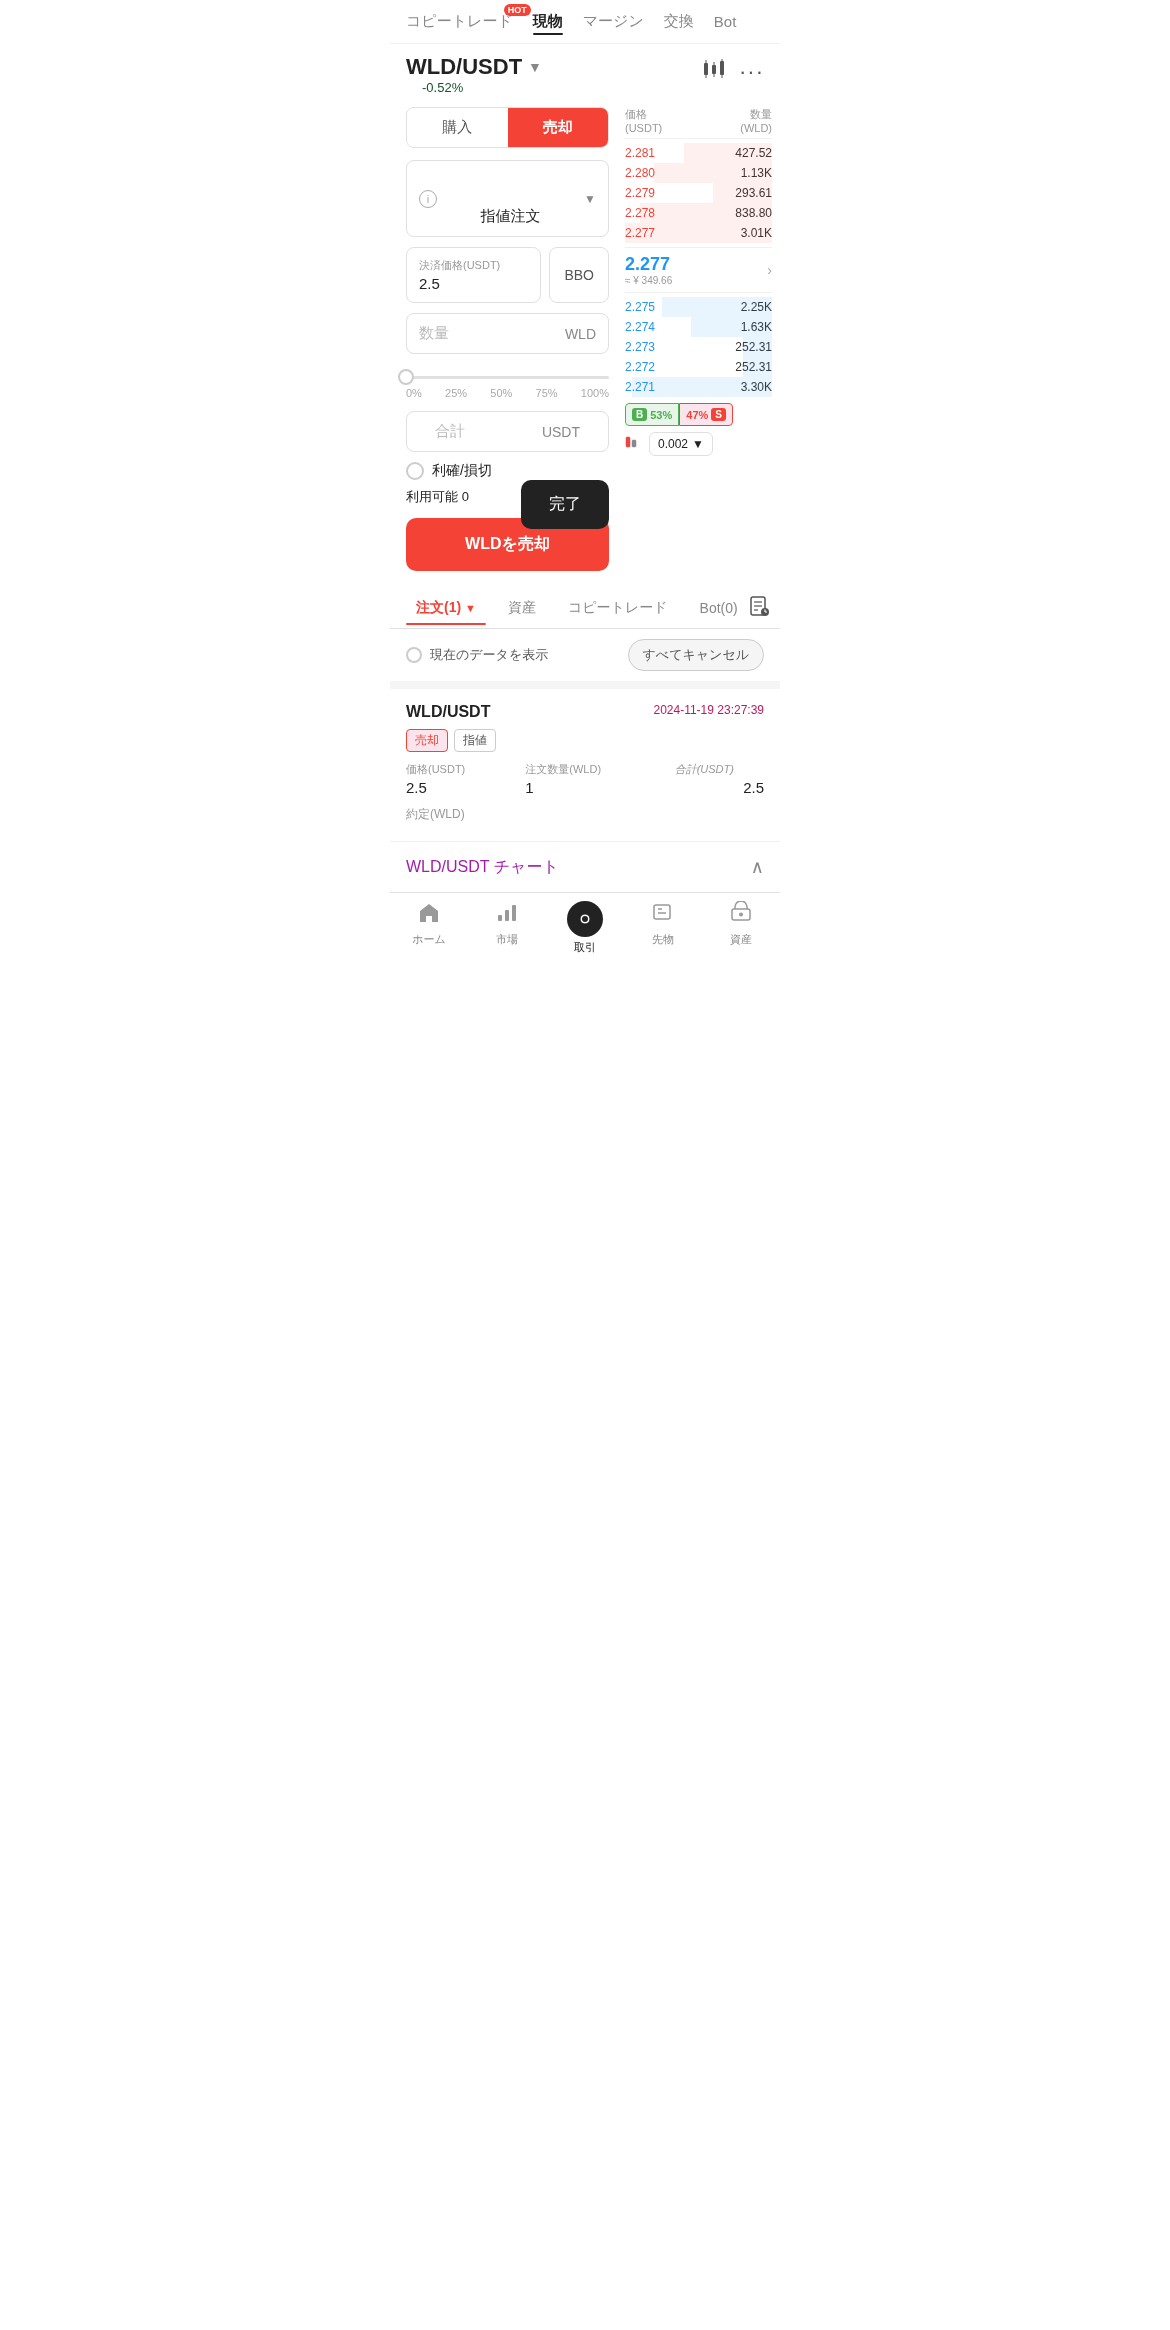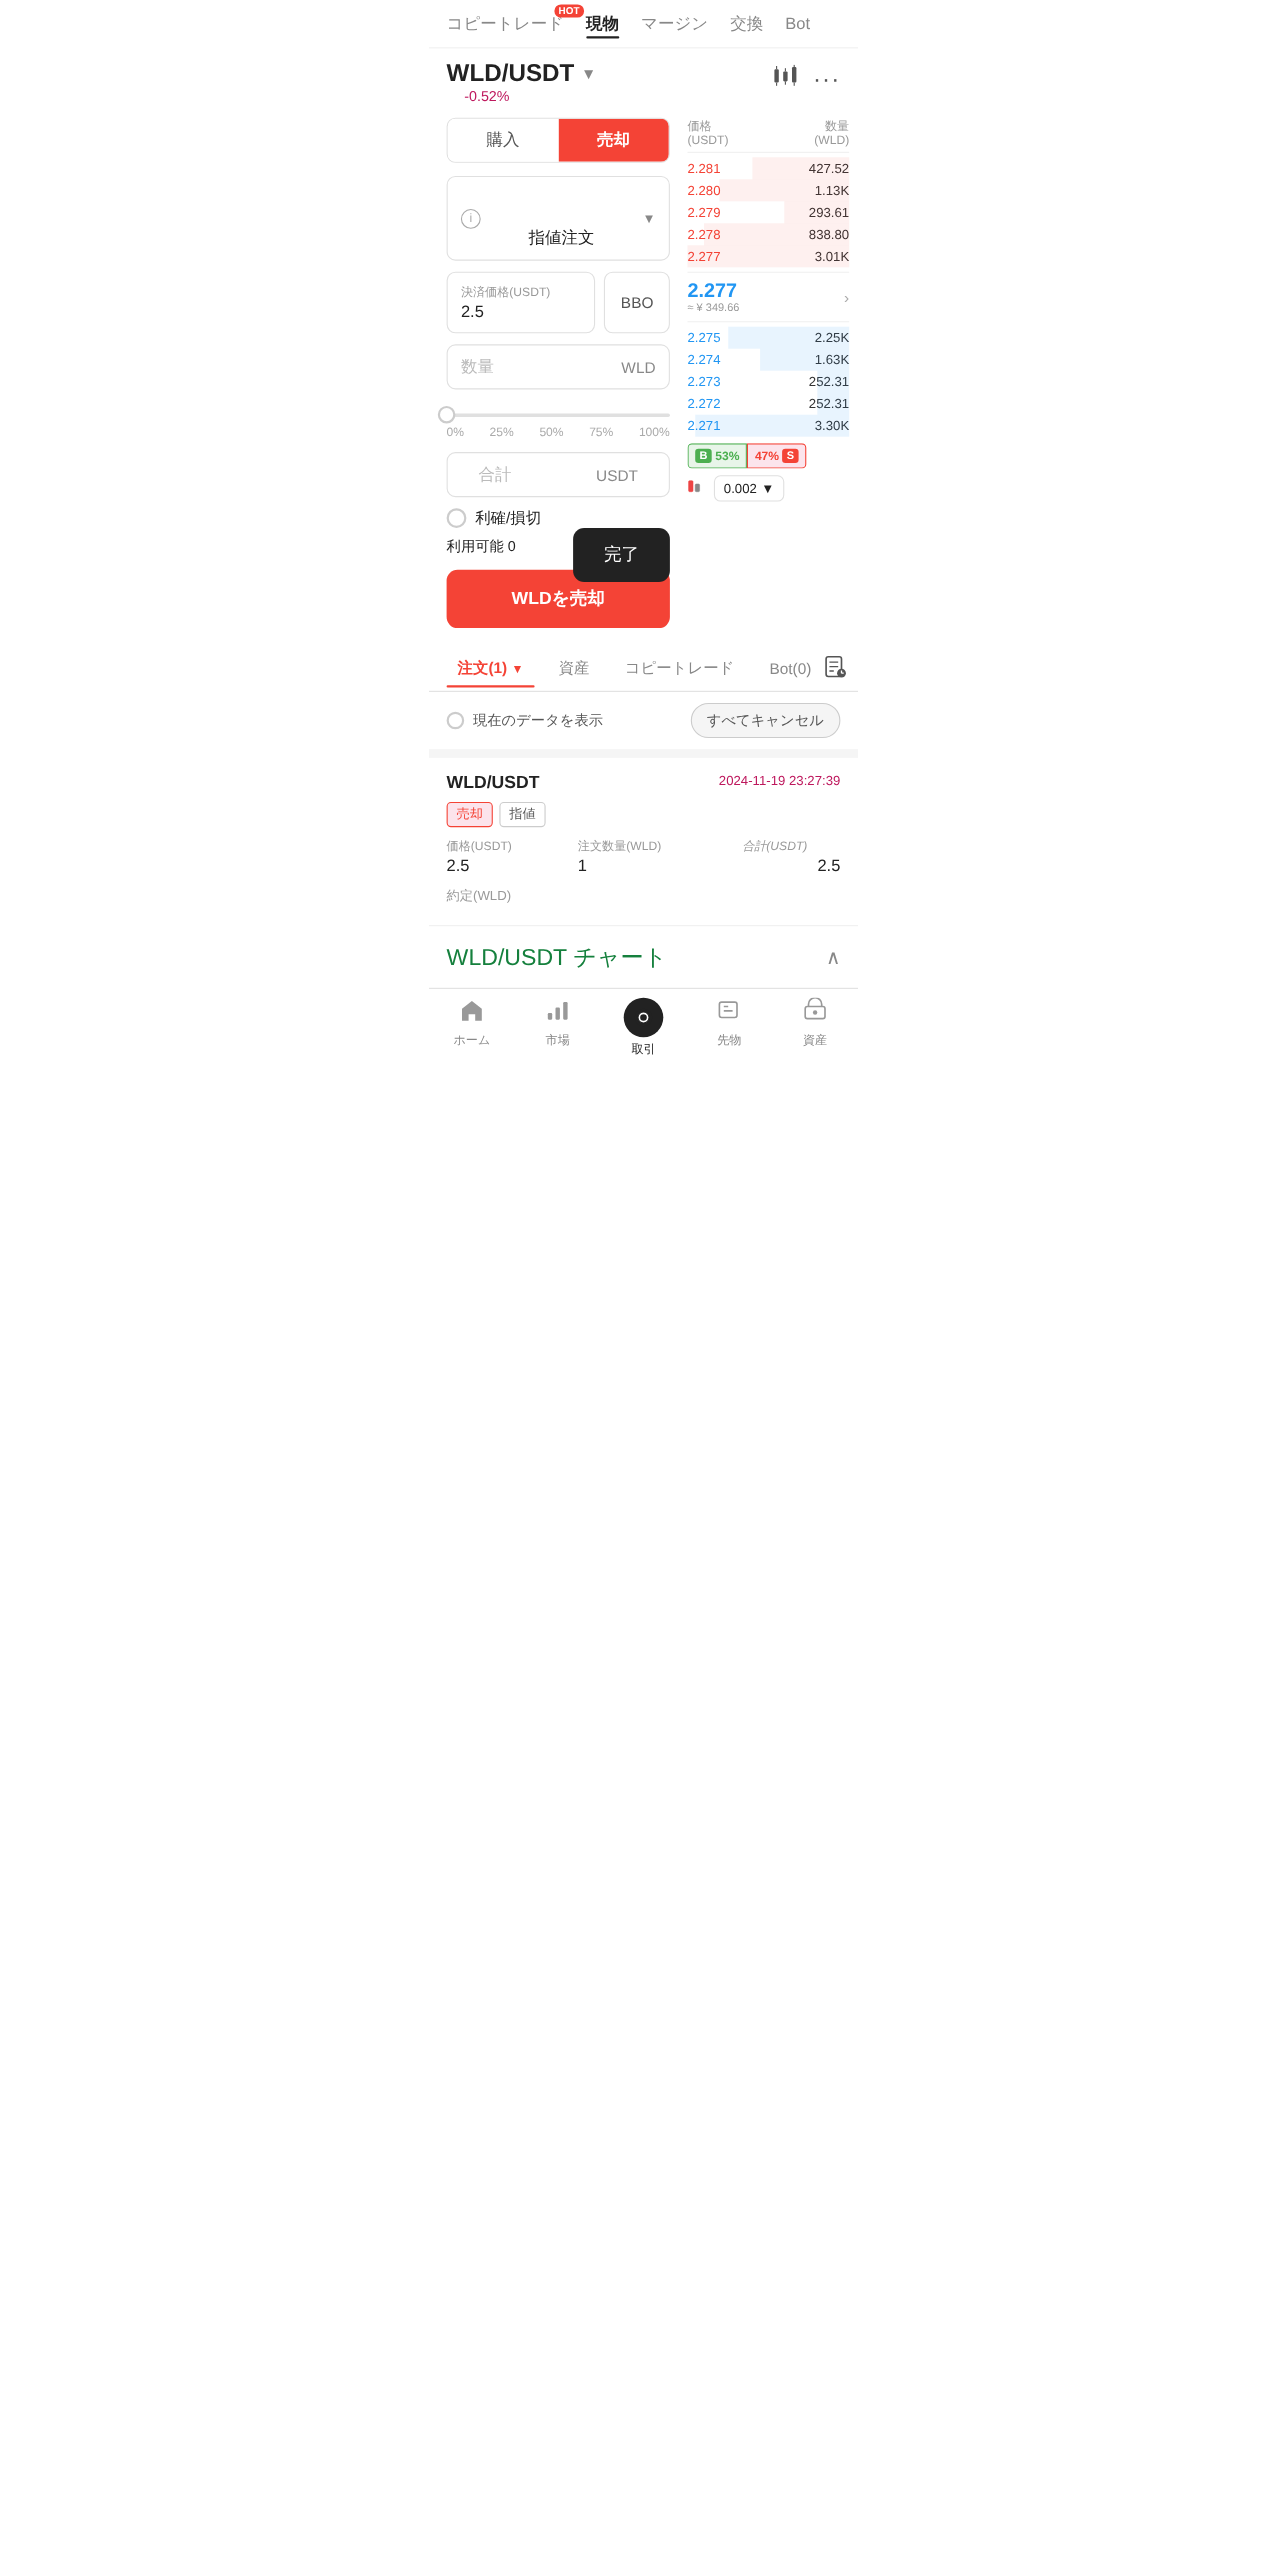--- a/index.html
+++ b/index.html
@@ -71,21 +71,21 @@
     }
     .pair-name {
       font-size: 22px;
       font-weight: 700;
     }
     .pair-arrow {
       color: #888;
       font-size: 14px;
     }
     .pair-change {
-      color: #be185d;
+      color: #14532d;
       font-size: 13px;
       font-weight: 500;
       padding: 0 16px 8px;
     }
     .pair-icons {
       display: flex;
       align-items: center;
       gap: 14px;
       margin-top: 4px;
     }
@@ -579,22 +579,22 @@
 
     
     .chart-row {
       display: flex;
       align-items: center;
       justify-content: space-between;
       padding: 14px 16px;
       border-top: 1px solid #f0f0f0;
     }
     .chart-label {
-      font-size: 21px;
-      color: #15803d;
+      font-size: 16px;
+      color: #a21caf;
     }
     .chart-chevron {
       color: #888;
       font-size: 18px;
     }
 
     
     .bottom-nav {
       display: flex;
       border-top: 1px solid #e0e0e0;

